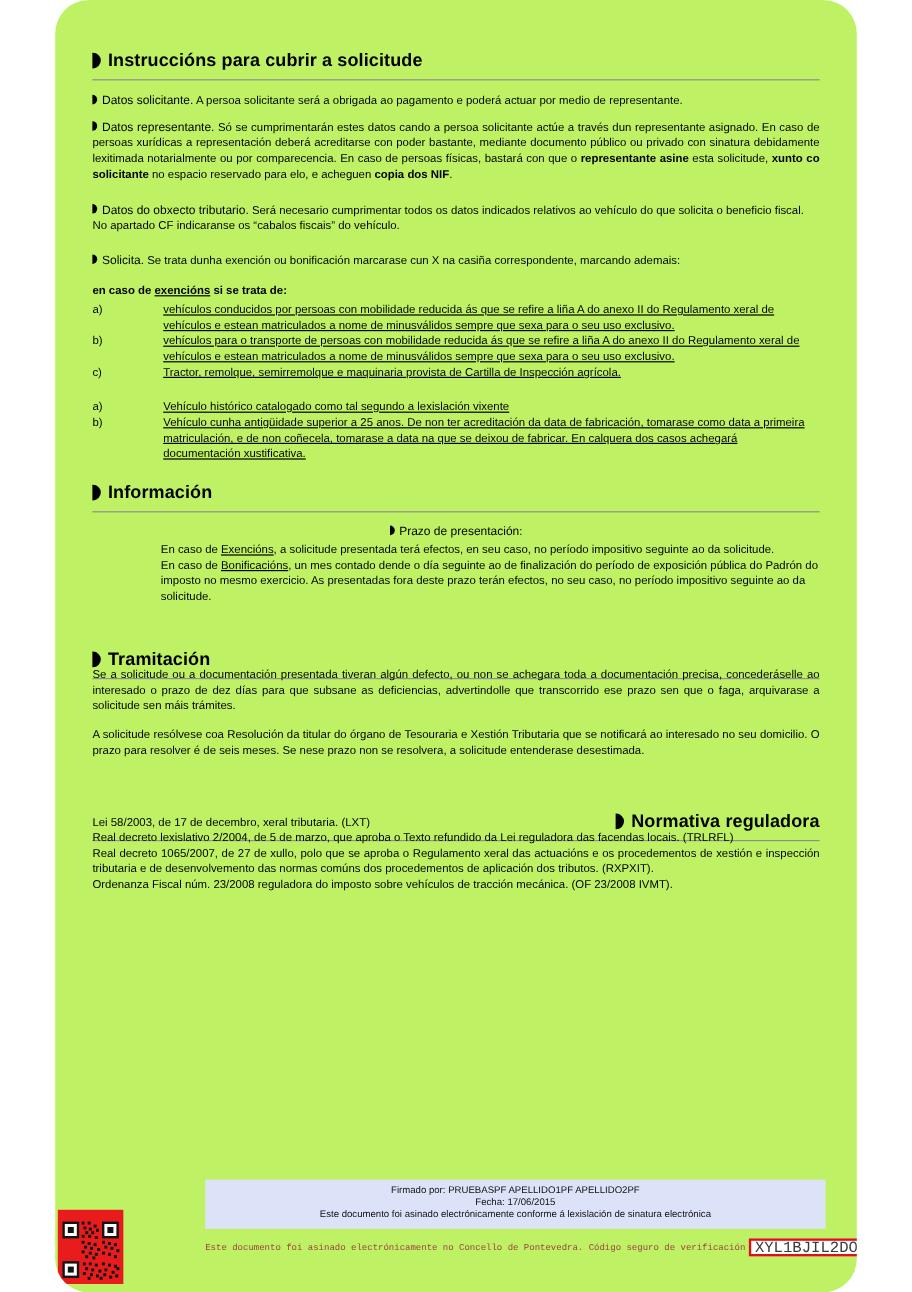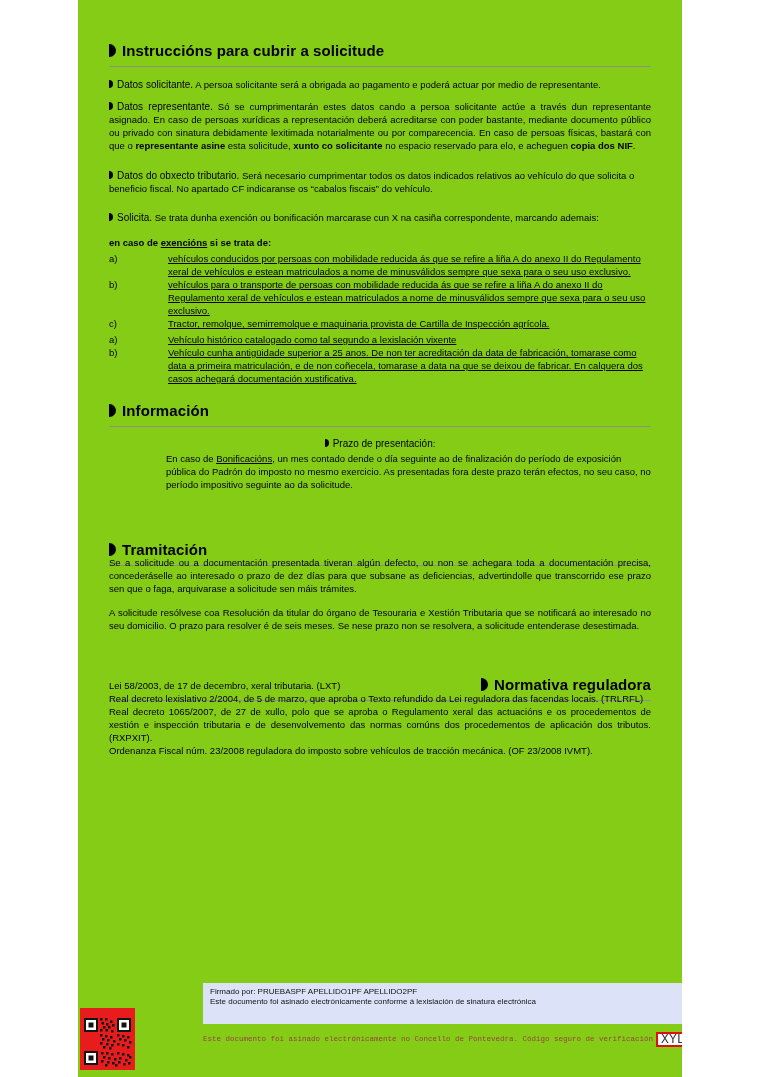--- a/index.html
+++ b/index.html
@@ -1,21 +1,22 @@
 <!DOCTYPE html>
 <html><head>
 <meta charset="utf-8">
 <style>
   html,body { margin:0; padding:0; background:#ffffff; }
   .page {
-    position:relative; width:604px; height:1077px; margin:0 auto;
-    background:#84cc16; color:#000;
+    position:relative; width:668px; height:1077px; margin:0 auto;
+    background:#bef264; color:#000;
     font-family:"Liberation Sans","DejaVu Sans",sans-serif;
     font-size:9.5px; line-height:13px;
     overflow:hidden;
+    border-radius:28px;
   }
   .blk { position:absolute; left:31px; right:31px; }
 
   
   .sec-title {
     display:flex; align-items:center; gap:6px;
     font-size:15px; line-height:17px; font-weight:bold;
     border-bottom:1px solid #8f8f8f; padding-bottom:7px;
     letter-spacing:.1px;
   }
@@ -30,21 +31,21 @@
   .list-text { flex:1; padding-right:2px;text-decoration:underline; }
   .list-head { font-weight:bold; margin-bottom:3px; }
   .gap8 { height:8px; }
 
   .indent { padding-left:57px; }
 
   
   .sig-box {
     position:absolute; left:125px; top:983px; width:517px; height:41px;
     background:#dce3f8; box-sizing:border-box; padding:4px 7px;
-    font-size:8px; line-height:10px; color:#111;
+    font-size:8px; line-height:10px; color:#111;text-align:center;
   }
 
   
   .verify {
     position:absolute; left:125px; top:1032px; right:10px;
     font-family:"Liberation Mono","DejaVu Sans Mono",monospace;
     font-size:7.5px; line-height:14px; color:#9c4343; white-space:nowrap;
   }
   .verify-code {
     display:inline-block; margin-left:3px; padding:1px 3px;
@@ -111,20 +112,21 @@
 
   <div class="blk sec-title" style="top:402px;">
     <span class="bullet-lg"></span>
     <span>Información</span>
   </div>
 
   <div class="blk" style="top:437px;">
     <div style="margin-bottom:2px;text-align:center;">
       <span class="bullet-sm"></span><span class="plabel">Prazo de presentación</span><span>:</span>
     </div>
+    <div class="indent"><span>En caso de </span><span style="text-decoration: underline;">Exencións</span><span>, a solicitude presentada terá efectos, en seu caso, no período impositivo seguinte ao da solicitude.</span></div>
     <div class="indent"><span>En caso de </span><span style="text-decoration: underline;">Bonificacións</span><span>, un mes contado dende o día seguinte ao de finalización do período de exposición pública do Padrón do imposto no mesmo exercicio. As presentadas fora deste prazo terán efectos, no seu caso, no período impositivo seguinte ao da solicitude.</span></div>
   </div>
 
   <div class="blk sec-title" style="top:541px;">
     <span class="bullet-lg"></span>
     <span>Tramitación</span>
   </div>
 
   <div class="blk just" style="top:556px;">Se a solicitude ou a documentación presentada tiveran algún defecto, ou non se achegara toda a documentación precisa, concederáselle ao interesado o prazo de dez días para que subsane as deficiencias, advertindolle que transcorrido ese prazo sen que o faga, arquivarase a solicitude sen máis trámites.</div>
   <div class="blk just" style="top:606px;">A solicitude resólvese coa Resolución da titular do órgano de Tesouraria e Xestión Tributaria que se notificará ao interesado no seu domicilio. O prazo para resolver é de seis meses. Se nese prazo non se resolvera, a solicitude entenderase desestimada.</div>
@@ -136,20 +138,21 @@
 
   <div class="blk" style="top:679px;">
     <div>Lei 58/2003, de 17 de decembro, xeral tributaria. (LXT)</div>
     <div>Real decreto lexislativo 2/2004, de 5 de marzo, que aproba o Texto refundido da Lei reguladora das facendas locais. (TRLRFL)</div>
     <div class="just">Real decreto 1065/2007, de 27 de xullo, polo que se aproba o Regulamento xeral das actuacións e os procedementos de xestión e inspección tributaria e de desenvolvemento das normas comúns dos procedementos de aplicación dos tributos. (RXPXIT).</div>
     <div>Ordenanza Fiscal núm. 23/2008 reguladora do imposto sobre vehículos de tracción mecánica. (OF 23/2008 IVMT).</div>
   </div>
 
   <div class="sig-box">
     <div>Firmado por: PRUEBASPF APELLIDO1PF APELLIDO2PF</div>
+    <div>Fecha: 17/06/2015</div>
     <div>Este documento foi asinado electrónicamente conforme á lexislación de sinatura electrónica</div>
   </div>
 
   <svg class="qr" width="55" height="62" viewBox="0 0 55 62" xmlns="http://www.w3.org/2000/svg">
     <rect width="55" height="62" fill="#e81c1c"></rect>
     <g fill="#141414">
 
       <rect x="4" y="10" width="14" height="14"></rect>
 
       <rect x="37" y="10" width="14" height="14"></rect>

